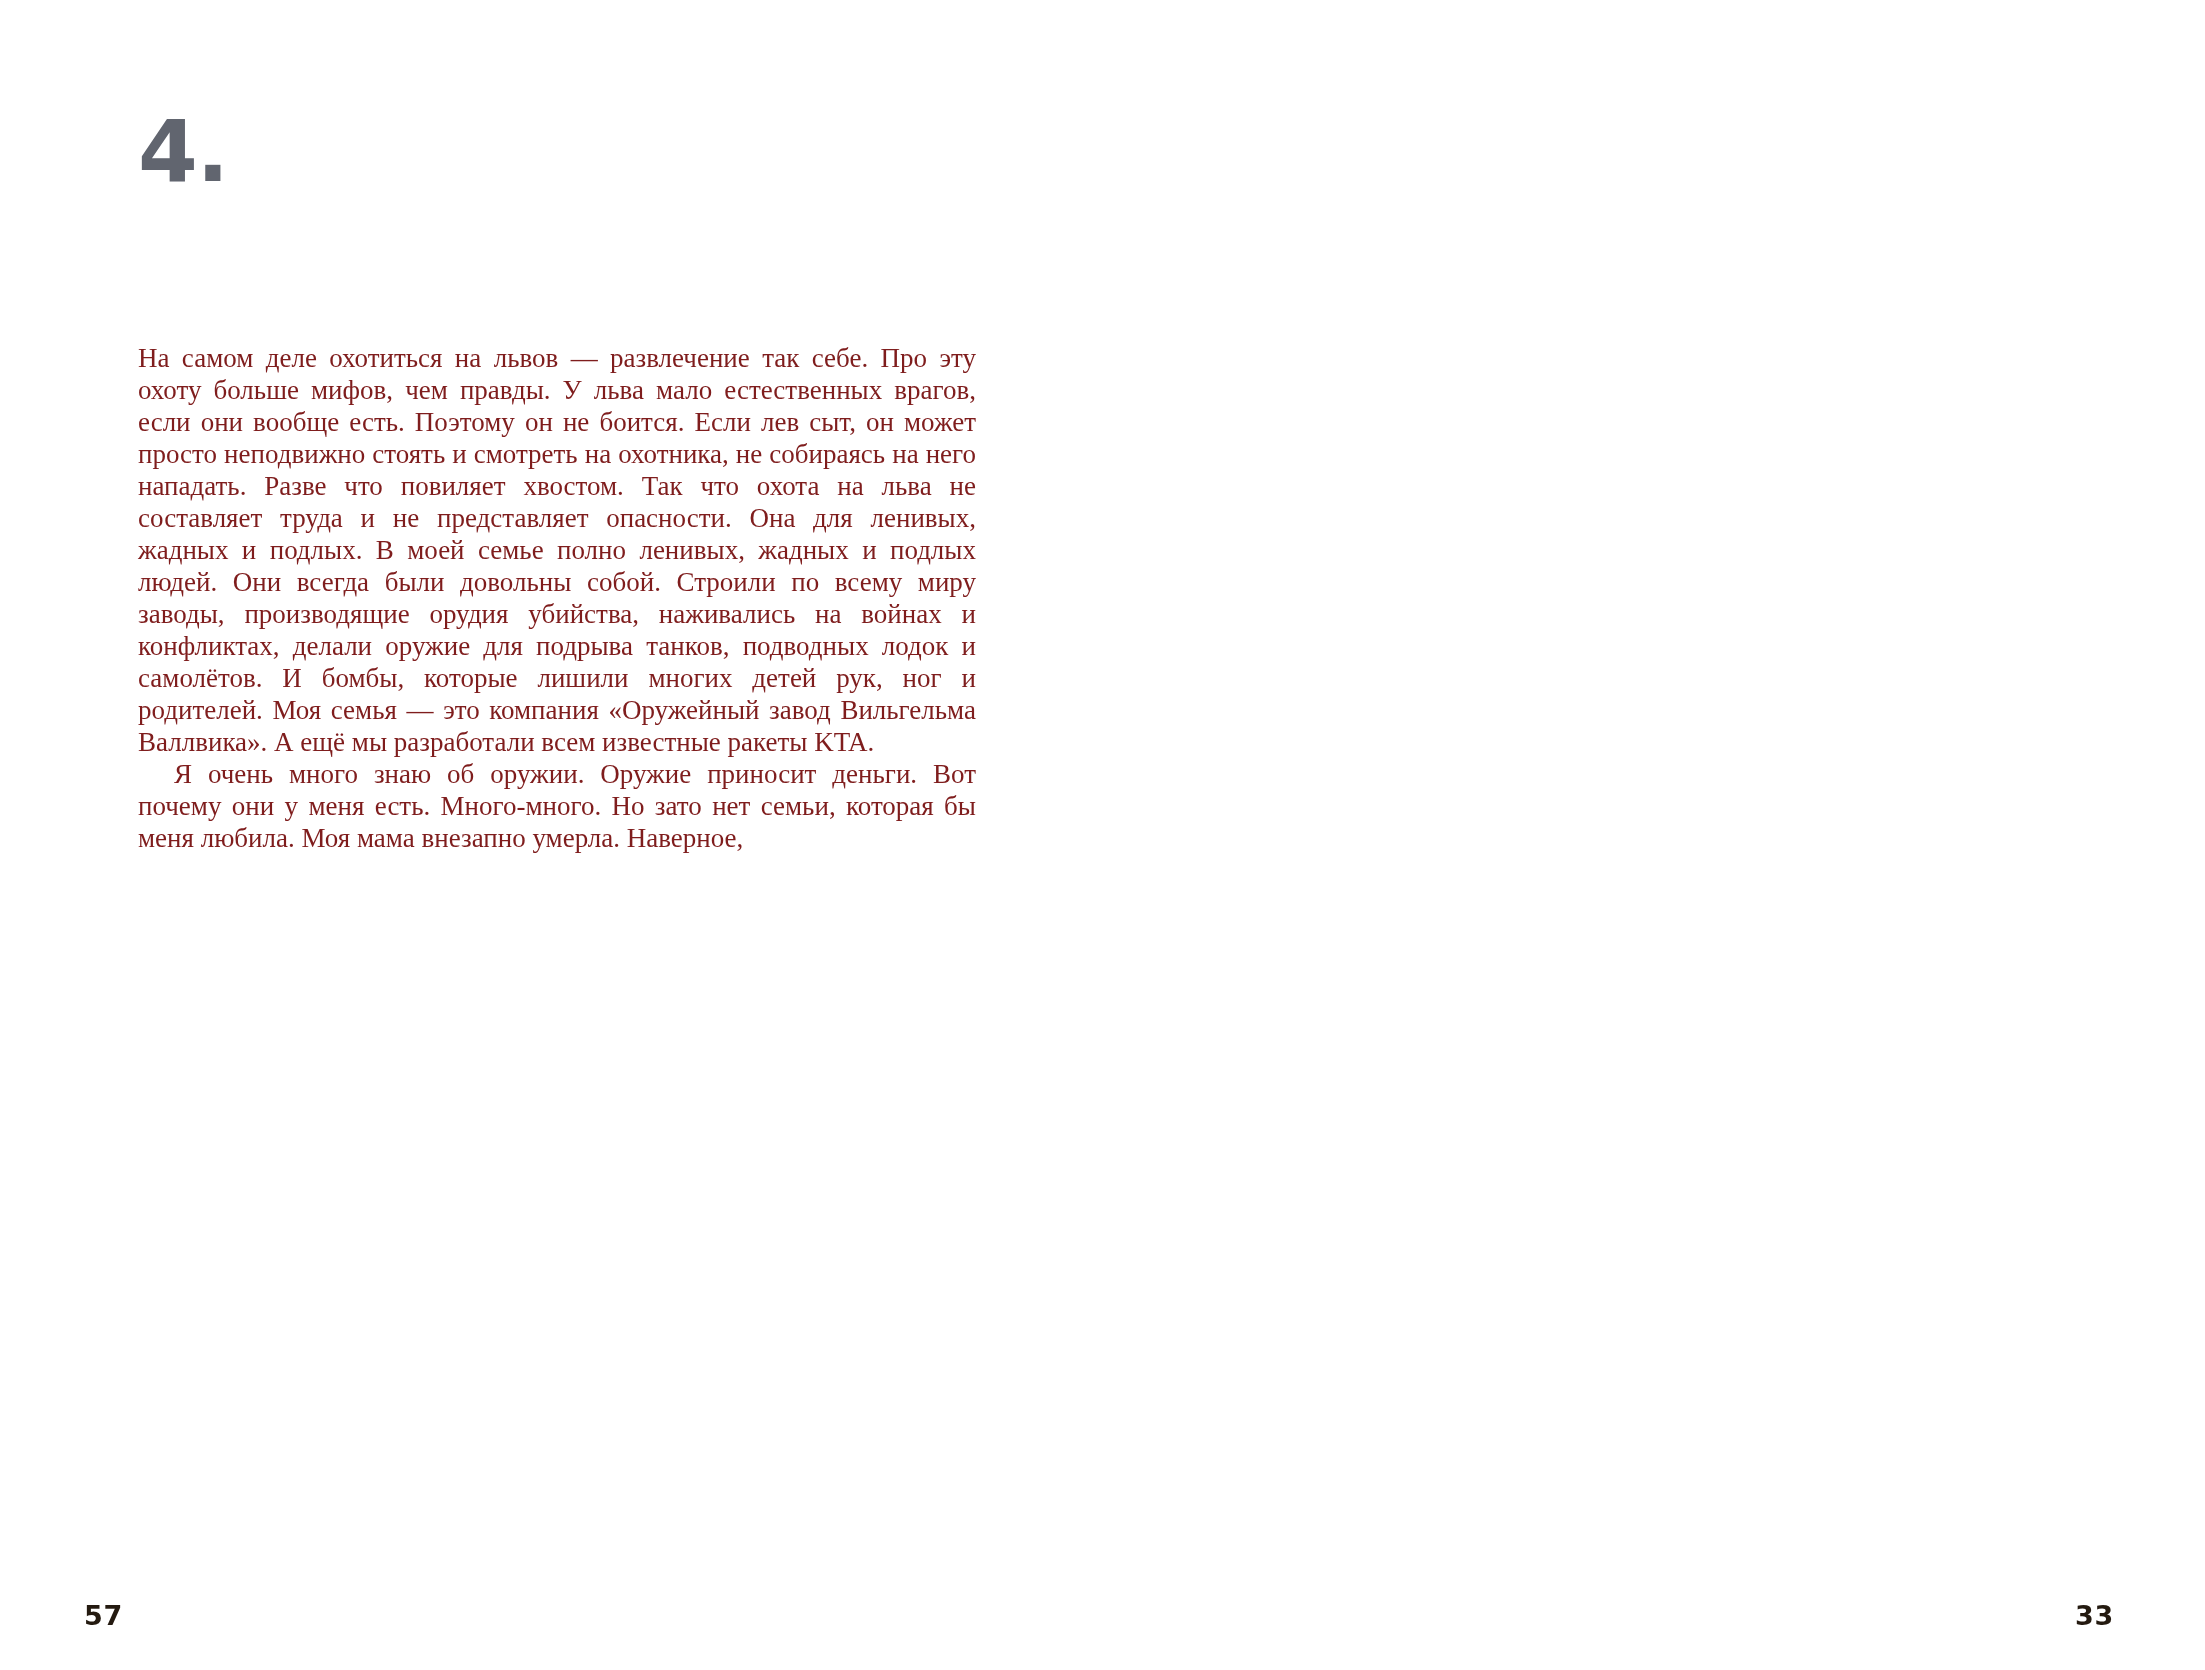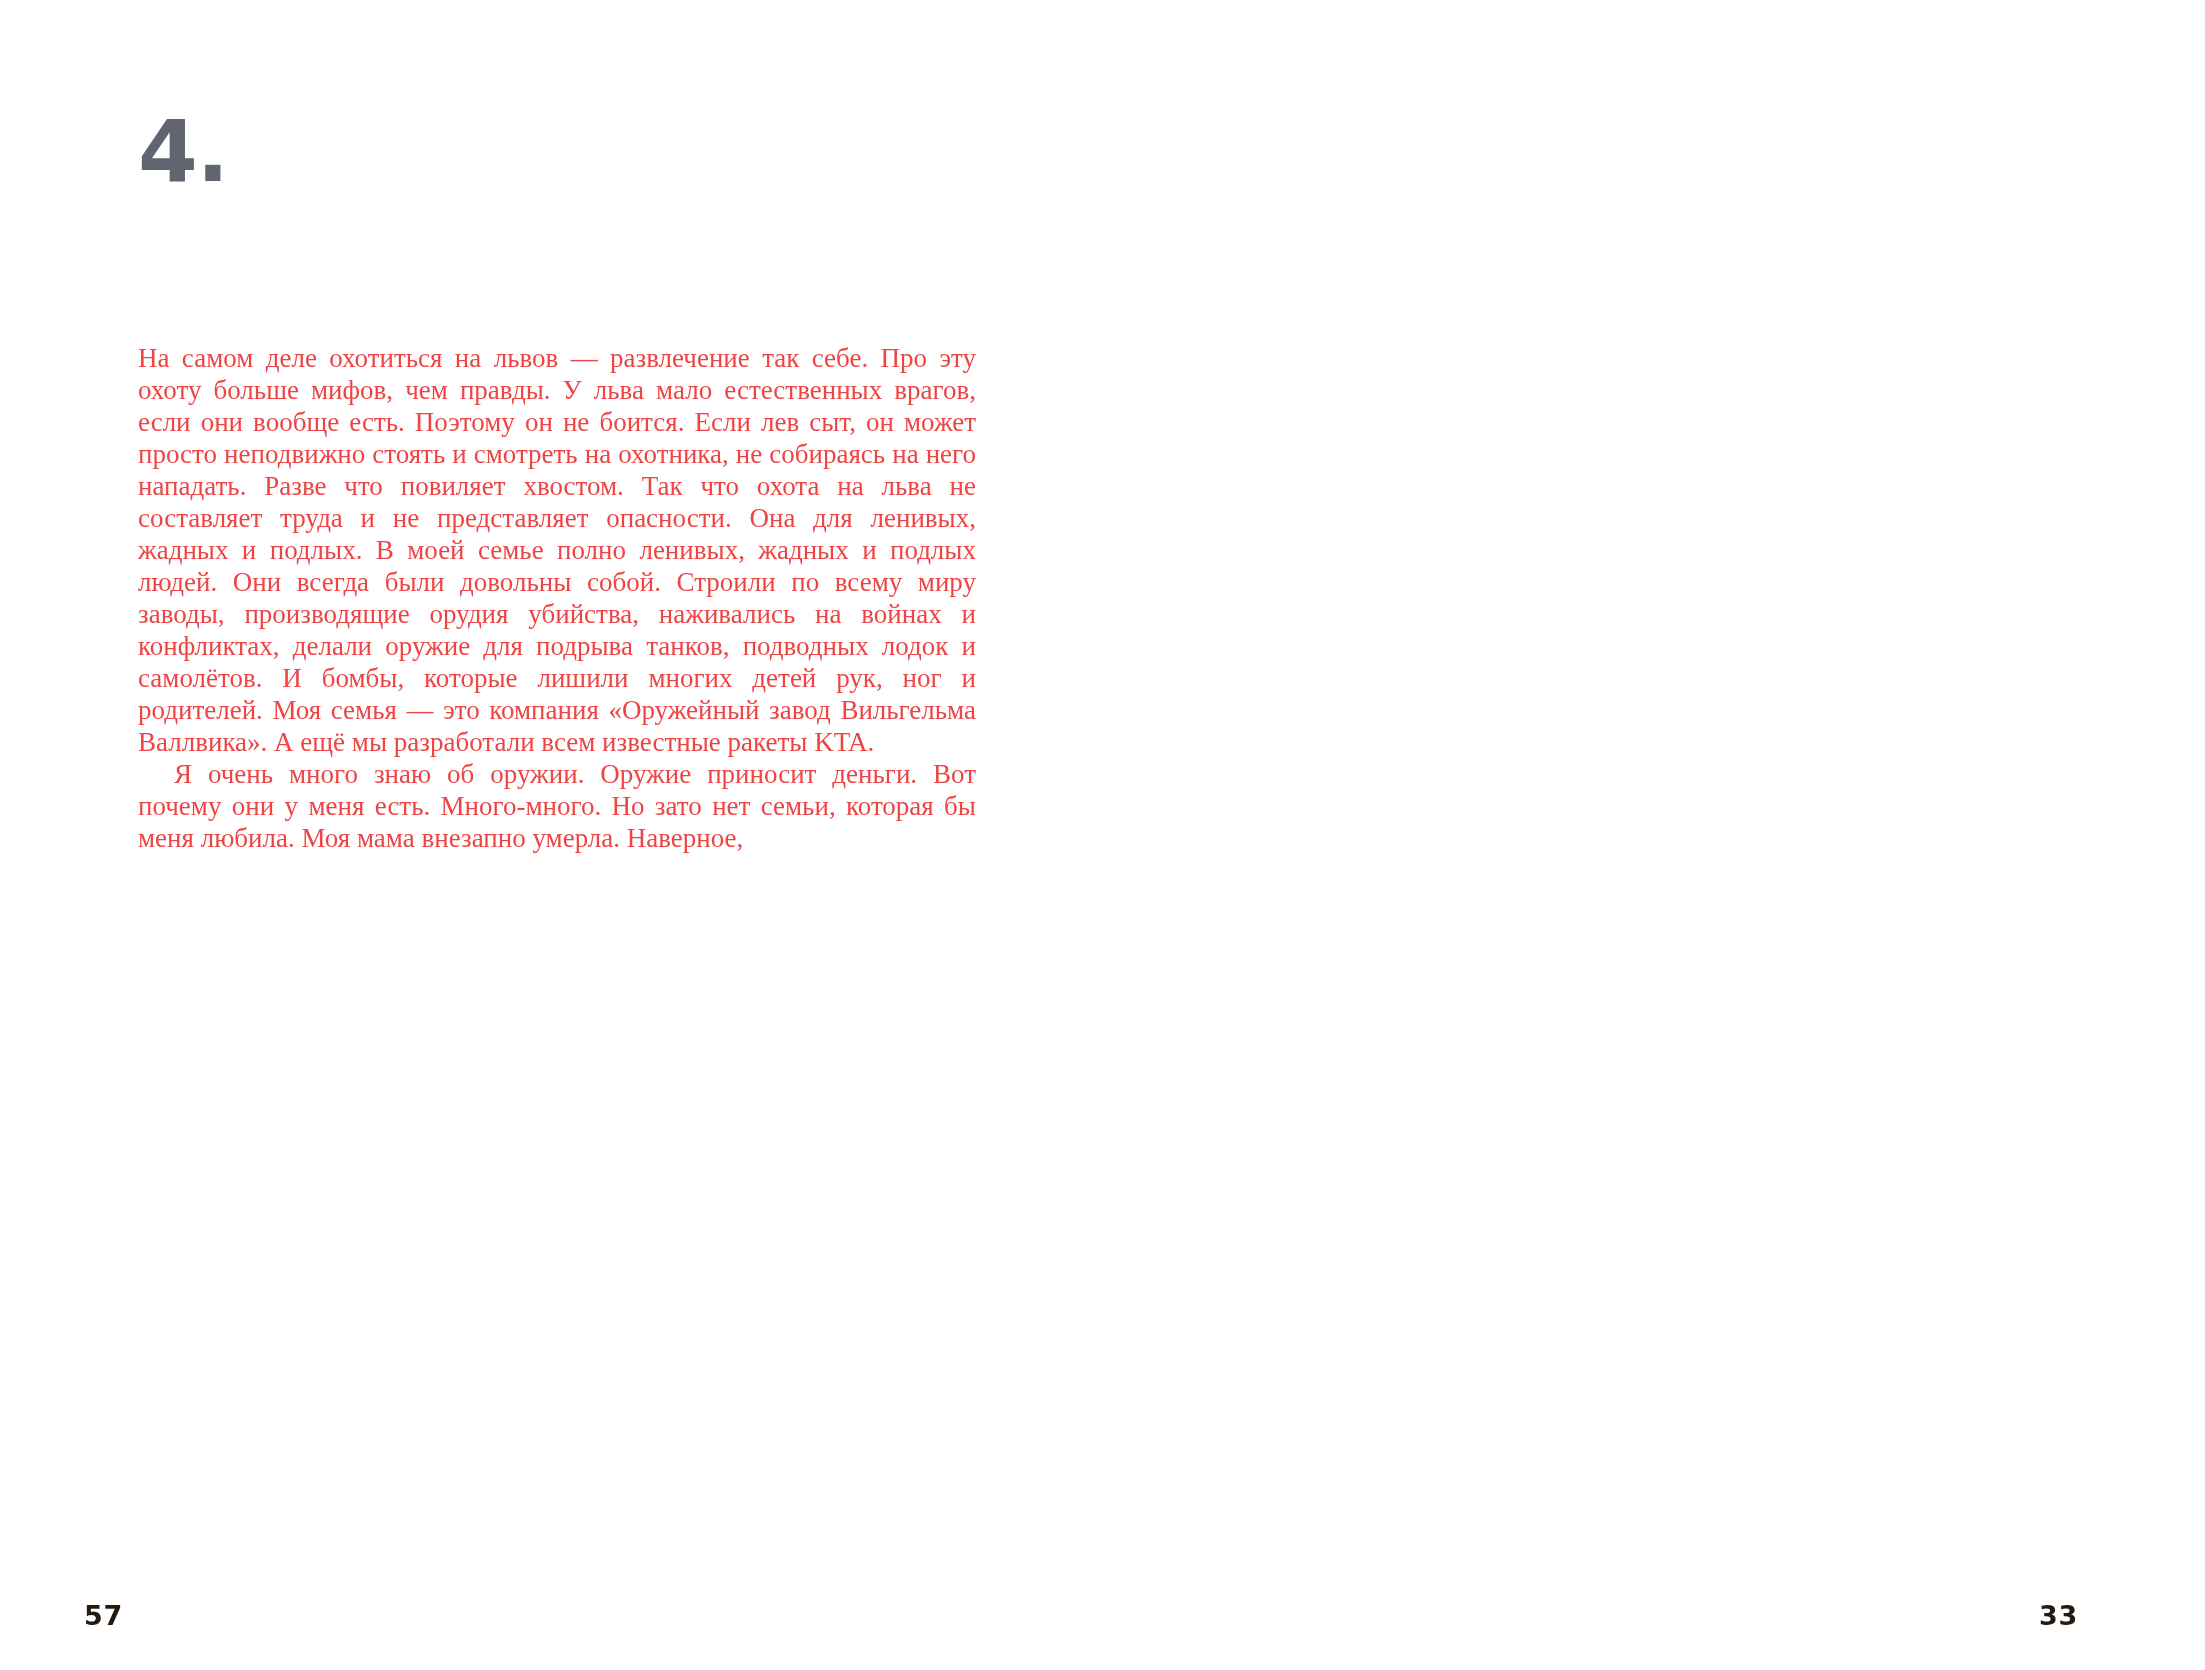--- a/index.html
+++ b/index.html
@@ -16,42 +16,42 @@
     font-family: "Liberation Serif", "DejaVu Serif", serif;
   }
 
   
   .page {
     position: absolute;
     top: 0;
     height: 1671px;
   }
   .page-left  { left: 0;     width: 1103px; }
-  .page-right { left: 1059px; width: 1103px; }
+  .page-right { left: 1095px; width: 1103px; }
 
   
   .chapter-number {
     position: absolute;
     left: 138px;
     top: 108px;
     font-family: "DejaVu Sans", "Liberation Sans", sans-serif;
     font-weight: 700;
     font-size: 86px;
     line-height: 1;
     letter-spacing: -1.3px;
     color: #61656f;
     white-space: nowrap;
   }
 
   
   .column {
     position: absolute;
     text-align: justify;
     text-justify: inter-word;
-    color: #ef4444;
+    color: #7f1d1d;
     font-size: 27px;
     line-height: 32px;
     -webkit-hyphens: auto;
     hyphens: auto;
   }
   .column-left {
     left: 138px;
     top: 342px;
     width: 838px;
   }

